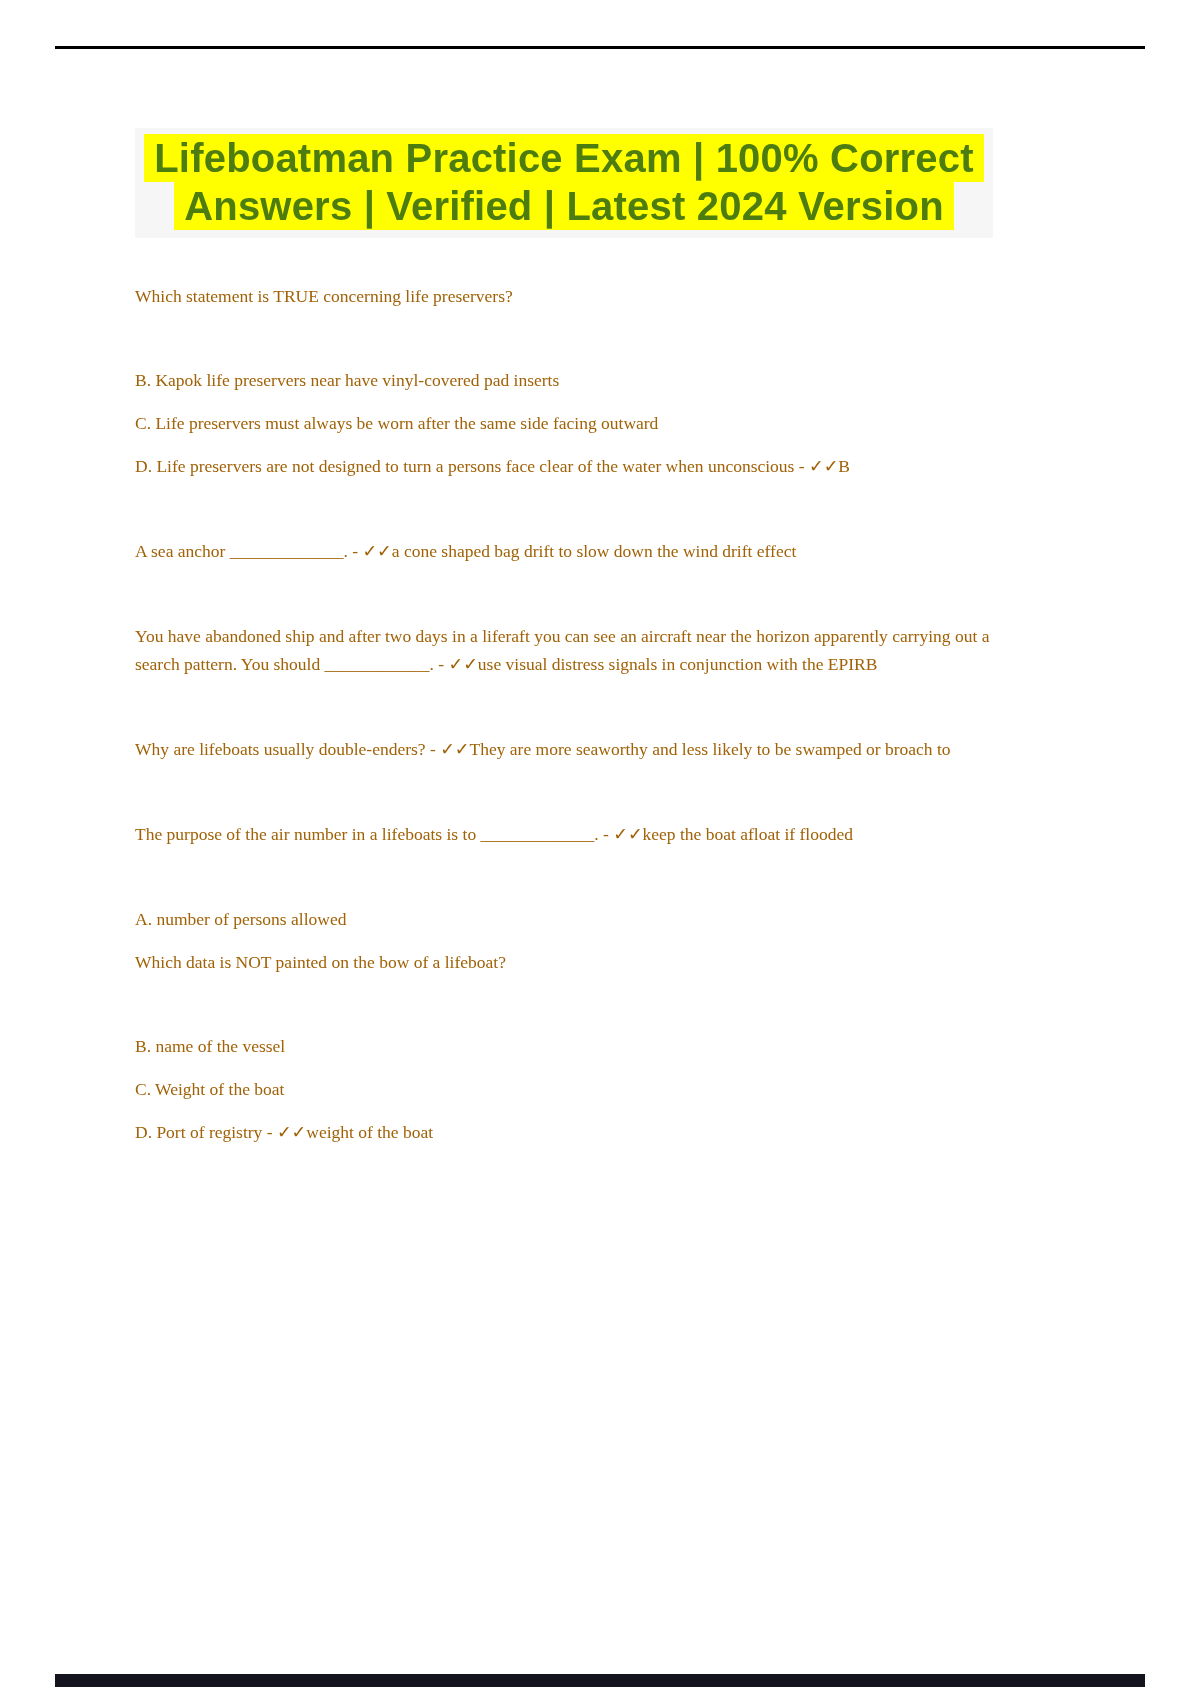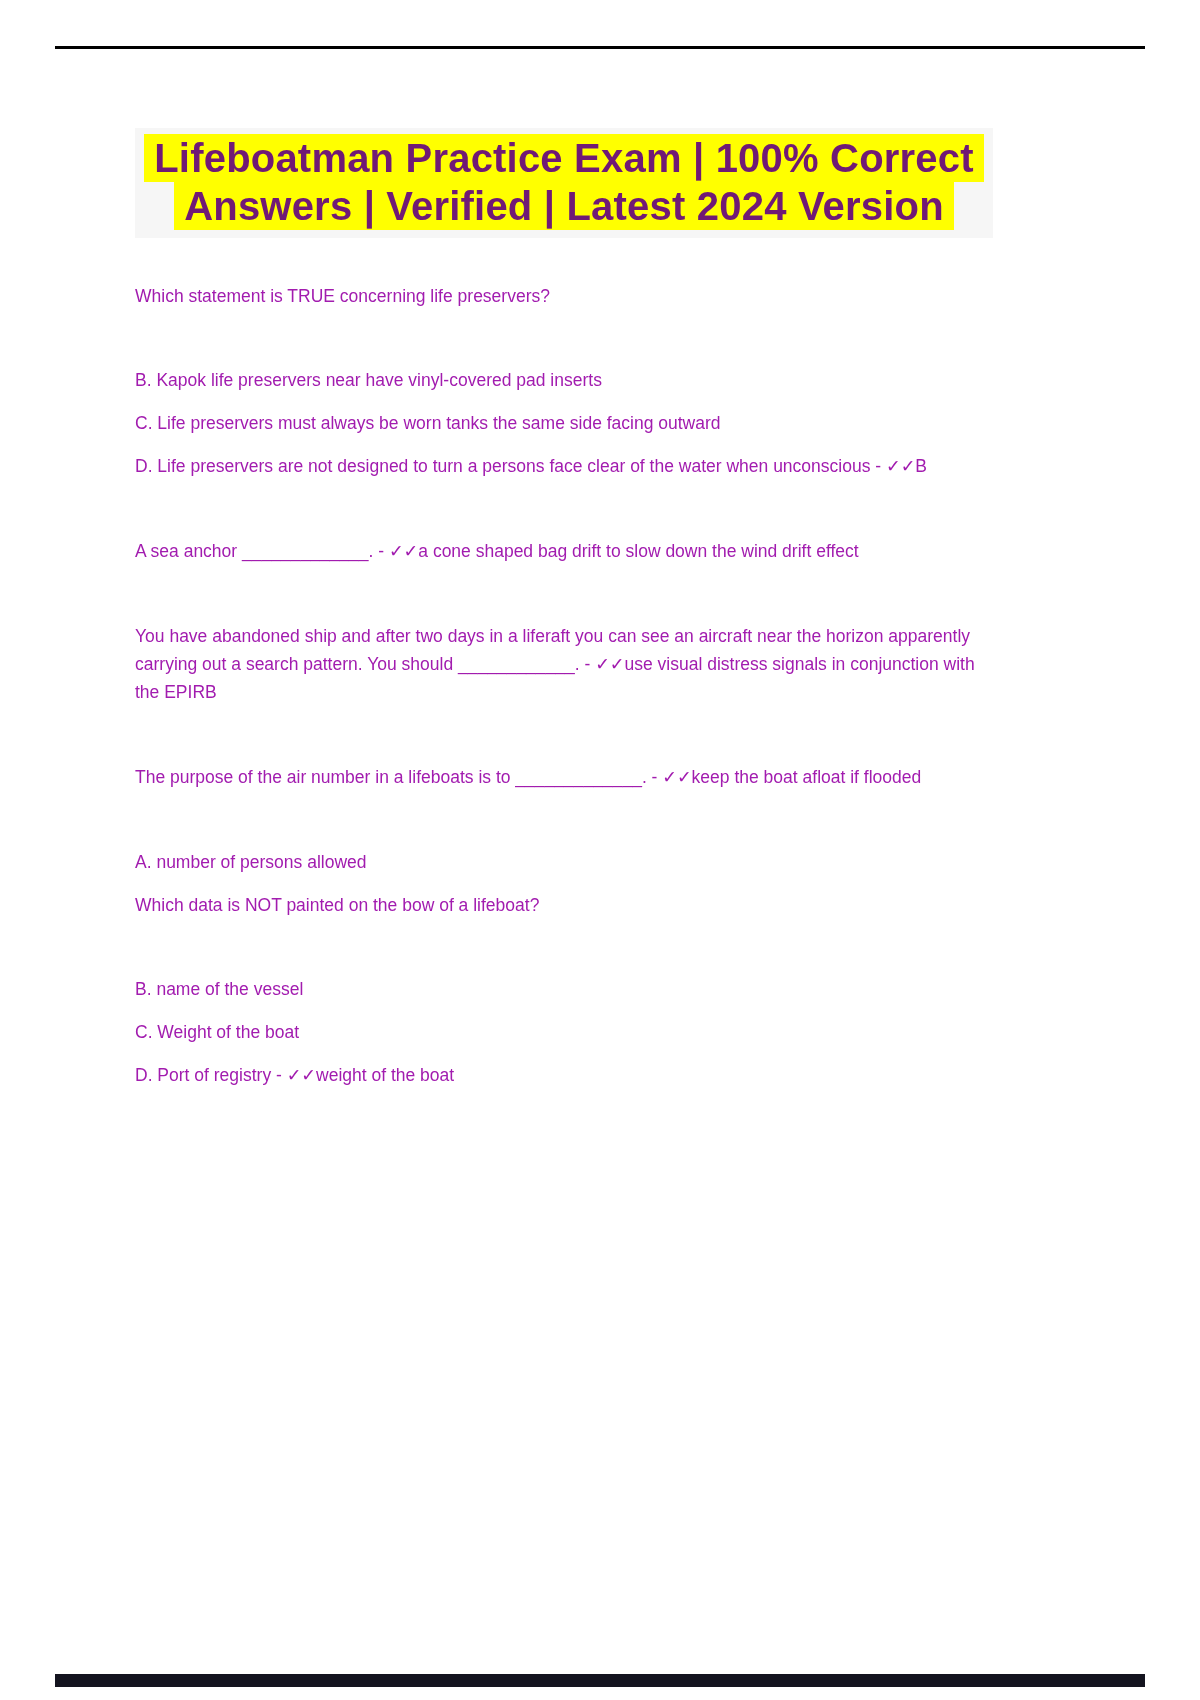--- a/index.html
+++ b/index.html
@@ -51,27 +51,28 @@
   }
 
   .title-line {
     display: inline-block;
     background: #ffff00;
     font-size: 40px;
     font-weight: 700;
     line-height: 48px;
     letter-spacing: 0.2px;
     padding: 0 10px;
-    color: #701a75;
+    color: #4d7c0f;
   }
 
   .body-text {
     font-size: 17.5px;
     line-height: 28px;
-    color: #a21caf;
+    color: #a16207;
+    font-family: Liberation Serif, serif;
   }
 
   .question {
     margin-bottom: 56px;
   }
 
   .option {
     margin-bottom: 15px;
   }
 
@@ -93,27 +94,28 @@
   <div class="content">
 
     <div class="title-wrap">
       <span class="title-line">Lifeboatman Practice Exam | 100% Correct</span><br>
       <span class="title-line">Answers | Verified | Latest 2024 Version</span>
     </div>
 
     <div class="body-text question">Which statement is TRUE concerning life preservers?</div>
 
     <div class="body-text option">B. Kapok life preservers near have vinyl-covered pad inserts</div>
-    <div class="body-text option">C. Life preservers must always be worn tanks the same side facing outward</div>
+    <div class="body-text option">C. Life preservers must always be worn after the same side facing outward</div>
     <div class="body-text option last">D. Life preservers are not designed to turn a persons face clear of the water when unconscious - ✓✓B</div>
 
     <div class="body-text para">A sea anchor _____________. - ✓✓a cone shaped bag drift to slow down the wind drift effect</div>
 
     <div class="body-text para">You have abandoned ship and after two days in a liferaft you can see an aircraft near the horizon apparently carrying out a search pattern. You should ____________. - ✓✓use visual distress signals in conjunction with the EPIRB</div>
 
+    <div class="body-text para">Why are lifeboats usually double-enders? - ✓✓They are more seaworthy and less likely to be swamped or broach to</div>
 
     <div class="body-text para">The purpose of the air number in a lifeboats is to _____________. - ✓✓keep the boat afloat if flooded</div>
 
     <div class="body-text option">A. number of persons allowed</div>
 
     <div class="body-text question">Which data is NOT painted on the bow of a lifeboat?</div>
     <div class="body-text option">B. name of the vessel</div>
     <div class="body-text option">C. Weight of the boat</div>
     <div class="body-text option last">D. Port of registry - ✓✓weight of the boat</div>
 

